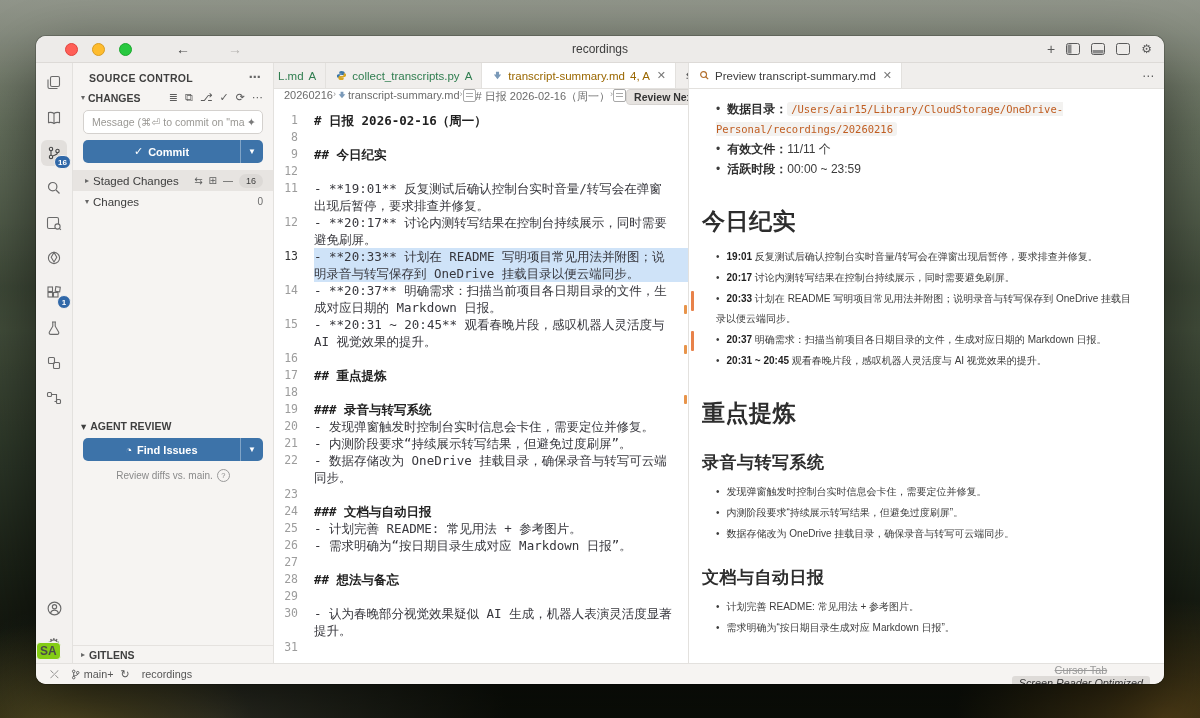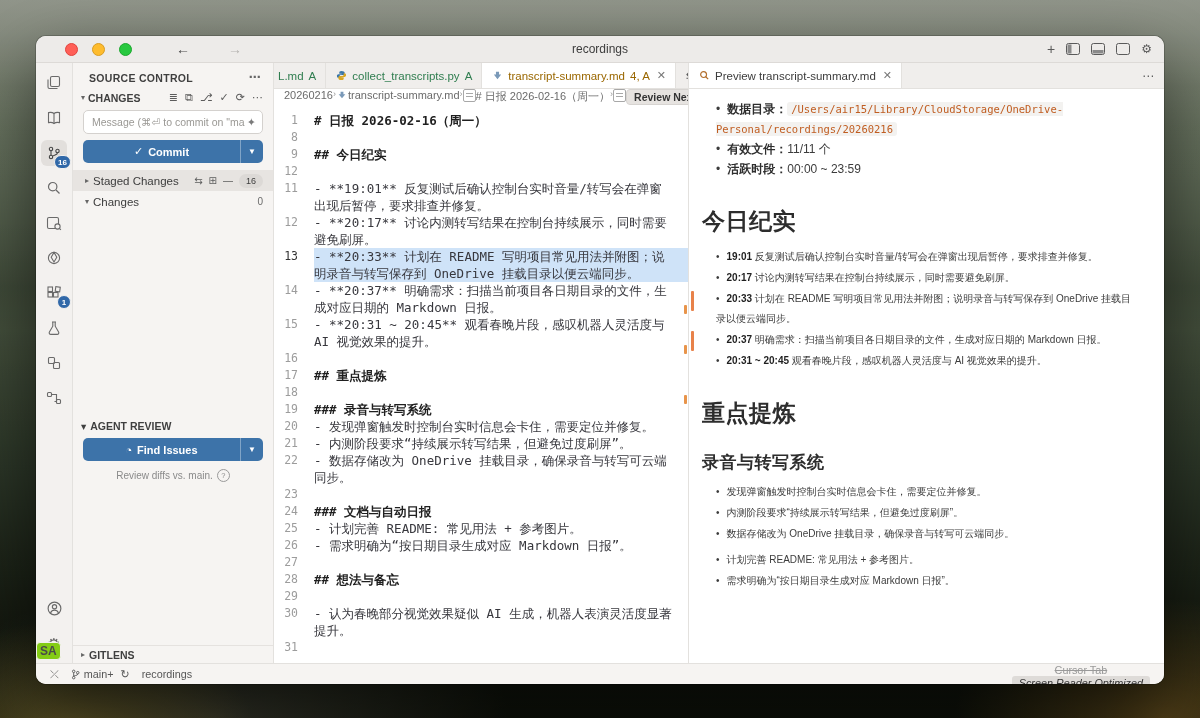--- a/index.html
+++ b/index.html
@@ -542,20 +542,21 @@
               <li><b>20:37</b> 明确需求：扫描当前项目各日期目录的文件，生成对应日期的 Markdown 日报。</li>
               <li><b>20:31 ~ 20:45</b> 观看春晚片段，感叹机器人灵活度与 AI 视觉效果的提升。</li>
             </ul>
             <div class="pv-h1">重点提炼</div>
             <div class="pv-h2">录音与转写系统</div>
             <ul class="pv-ul">
               <li>发现弹窗触发时控制台实时信息会卡住，需要定位并修复。</li>
               <li>内测阶段要求“持续展示转写结果，但避免过度刷屏”。</li>
               <li>数据存储改为 OneDrive 挂载目录，确保录音与转写可云端同步。</li>
             </ul>
+            <div class="pv-h2">文档与自动日报</div>
             <ul class="pv-ul">
               <li>计划完善 README: 常见用法 + 参考图片。</li>
               <li>需求明确为“按日期目录生成对应 Markdown 日报”。</li>
             </ul>
           </div>
       </div>
     </div>
   </div>
 
   <div class="statusbar">

